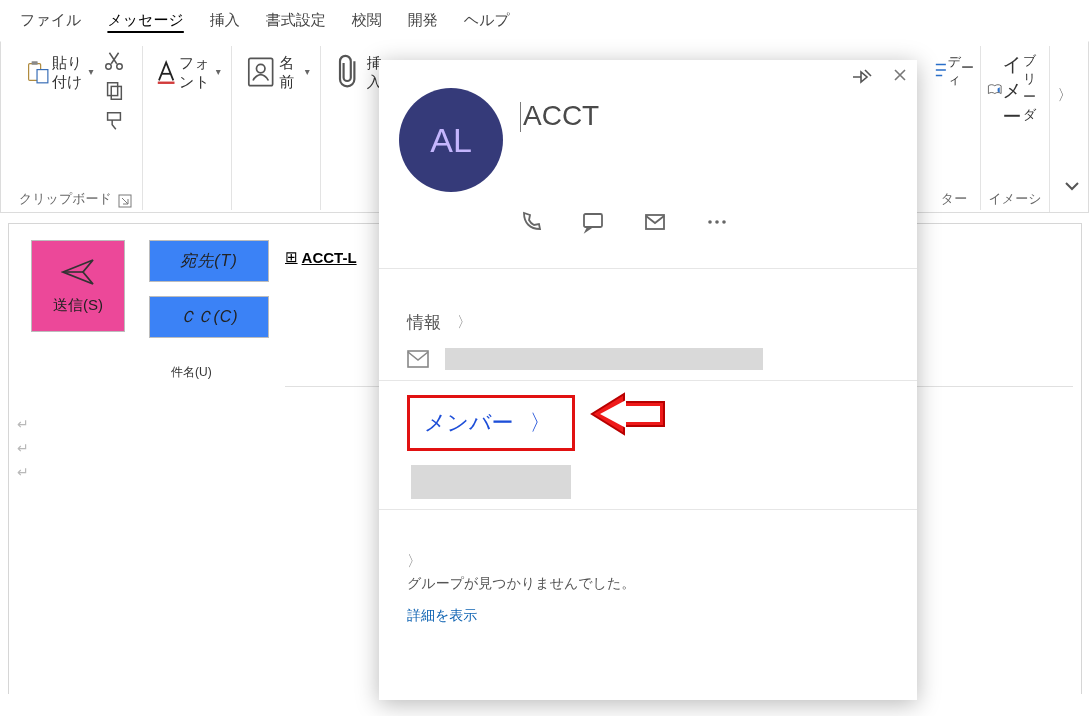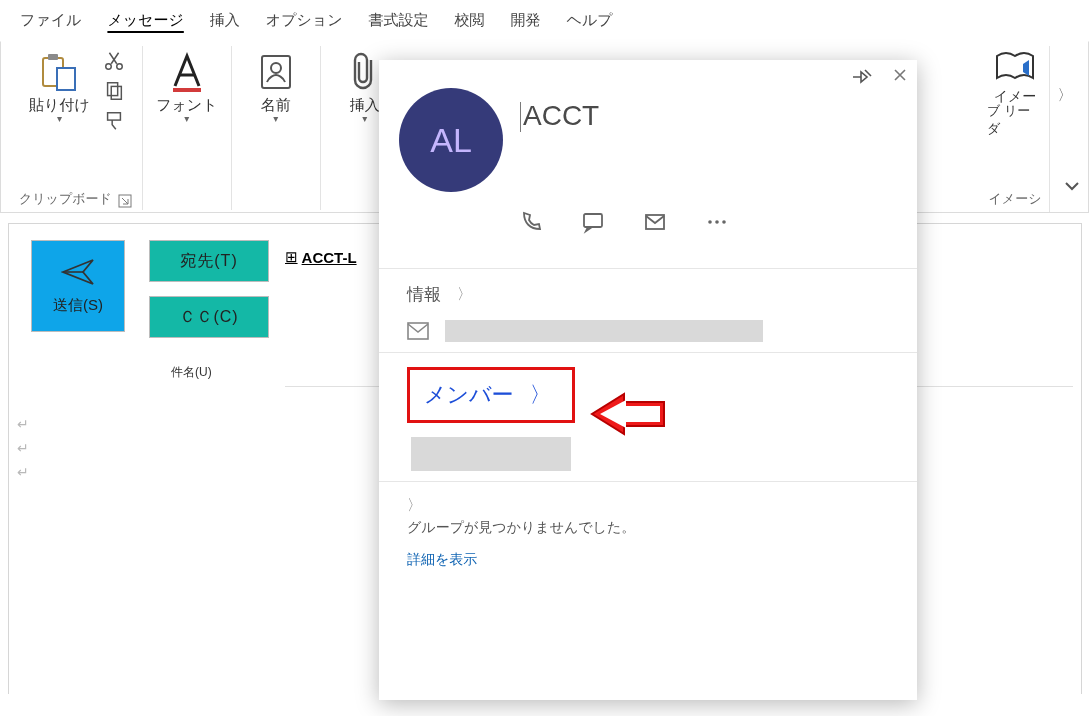--- a/index.html
+++ b/index.html
@@ -9,76 +9,75 @@
 .tabs{height:40px;display:flex;align-items:center;padding:0 8px;gap:2px;}
 .tab{padding:6px 12px;color:#444;cursor:default;}
 .tab.active{text-decoration:underline;text-underline-offset:6px;text-decoration-thickness:2px;color:#000;}
 
 
 .ribbon{position:relative;height:166px;border-top:1px solid transparent;}
 .ribbon-inner{height:166px;padding:4px 8px 0 8px;display:flex;border:1px solid #dcdcdc;border-top-color:#fff;background:#fff;}
 .group{display:flex;flex-direction:column;align-items:center;justify-content:space-between;border-right:1px solid #e3e3e3;padding:4px 10px 2px 10px;height:158px;}
 .group-row{display:flex;align-items:flex-start;gap:6px;}
 .group-caption{font-size:13px;color:#666;display:flex;align-items:flex-end;gap:6px;}
-.ctl{display:flex;flex-direction:column;align-items:center;width:68px;}
+.ctl{display:flex;flex-direction:row;align-items:center;width:68px;}
 .ctl .lab{font-size:15px;color:#333;margin-top:2px;}
 .ctl .caret{font-size:10px;color:#666;margin-top:-2px;}
 svg{display:block;}
 .mini-col{display:flex;flex-direction:column;gap:8px;margin-left:4px;}
 .mini-ico{width:22px;height:22px;}
 .launcher{width:14px;height:14px;}
 
 .group.tight{padding-left:6px;padding-right:6px;}
 .ribbon-expand{position:absolute;right:4px;bottom:8px;width:26px;height:26px;display:flex;align-items:center;justify-content:center;}
 
 
 .compose{position:relative;margin:16px 0 0 8px;border:1px solid #d6d6d6;border-bottom:none;height:470px;width:1072px;}
-.send-btn{position:absolute;left:22px;top:16px;width:92px;height:90px;border:1px solid #bcbcbc;display:flex;flex-direction:column;align-items:center;justify-content:center;gap:10px;background:#0ea5e9;}
-.addr-btn{position:absolute;width:118px;height:40px;border:1px solid #bcbcbc;display:flex;align-items:center;justify-content:center;background:#14b8a6;font-size:16px;letter-spacing:1px;}
+.send-btn{position:absolute;left:22px;top:16px;width:92px;height:90px;border:1px solid #bcbcbc;display:flex;flex-direction:column;align-items:center;justify-content:center;gap:10px;background:#ec4899;}
+.addr-btn{position:absolute;width:118px;height:40px;border:1px solid #bcbcbc;display:flex;align-items:center;justify-content:center;background:#3b82f6;font-size:16px;letter-spacing:1px;font-style:italic;}
 .addr-to{left:140px;top:16px;}
 .addr-cc{left:140px;top:72px;}
 .to-chip{position:absolute;left:276px;top:24px;font-size:15px;color:#000;text-decoration:underline;font-weight:600;display:flex;align-items:center;gap:4px;}
 .subject-lab{position:absolute;left:162px;top:140px;font-size:12px;color:#333;}
 .subject-line{position:absolute;left:276px;right:8px;top:112px;border-bottom:1px solid #e0e0e0;}
 .body-area{position:absolute;left:8px;right:8px;top:188px;bottom:0;}
 .para-mark{color:#b9b9b9;font-size:14px;line-height:24px;}
 
 
 .card{position:absolute;left:379px;top:60px;width:538px;height:640px;background:#fff;box-shadow:0 4px 22px rgba(0,0,0,.28);}
 .card-head{position:relative;height:160px;}
 .pin{position:absolute;right:44px;top:8px;}
 .close{position:absolute;right:10px;top:8px;}
 .avatar{position:absolute;left:20px;top:28px;width:104px;height:104px;border-radius:50%;background:#353a79;display:flex;align-items:center;justify-content:center;color:#c4b5fd;font-size:34px;font-weight:500;}
 .cname{position:absolute;left:144px;top:40px;font-size:28px;color:#4a4a4a;}
 .cname:before{content:"";position:absolute;left:-3px;top:2px;width:1px;height:30px;background:#7a7a7a;}
 .actions{position:absolute;left:140px;top:150px;display:flex;gap:38px;align-items:center;}
 .hr{height:1px;background:#e6e6e6;margin:0;}
 .section{padding:14px 28px 10px 28px;}
-.sec-title{display:flex;align-items:center;gap:16px;font-size:17px;color:#555;}
+.sec-title{display:flex;align-items:center;gap:16px;font-size:17px;color:#555;margin-top:28px;}
 .sec-title .chev{color:#888;font-size:15px;}
 .mail-row{display:flex;align-items:center;gap:16px;margin-top:14px;}
 .mail-blank{width:318px;height:22px;background:#d9d9d9;}
 .member-box{border:3px solid #e11111;display:inline-flex;align-items:center;gap:16px;padding:10px 20px 10px 14px;font-size:22px;color:#1d4ed8;}
 .member-blank{width:160px;height:34px;background:#d9d9d9;margin-top:14px;margin-left:4px;}
 .group-msg{font-size:14px;color:#555;margin-top:4px;}
 .link{color:#1064b3;font-size:14px;margin-top:14px;display:inline-block;}
 
 
 .arrow{position:absolute;left:586px;top:390px;}
 </style>
 </head>
 <body>
 
 <div class="app">
 
   <div class="tabs">
     <div class="tab">ファイル</div>
     <div class="tab active">メッセージ</div>
     <div class="tab">挿入</div>
-    <div class="tab">オプション</div>
     <div class="tab">書式設定</div>
     <div class="tab">校閲</div>
     <div class="tab">開発</div>
     <div class="tab">ヘルプ</div>
   </div>
 
   <div class="ribbon">
     <div class="ribbon-inner">
 
       <div class="group">
@@ -149,28 +148,40 @@
             <path d="M26 10v20a8 8 0 0 1-16 0V10a6 6 0 0 1 12 0v18a4 4 0 0 1-8 0V12" fill="none" stroke="#555" stroke-width="2.4"></path>
           </svg>
           <div class="lab">挿入</div>
           <div class="caret">▾</div>
         </div>
         <div class="group-caption">&nbsp;</div>
       </div>
 
       <div style="flex:1"></div>
 
+      <div class="group tight">
+        <div class="ctl" style="width:40px;">
+          <svg width="30" height="40" viewBox="0 0 30 40">
+              <path d="M4 8h22M4 20h22M4 32h14" stroke="#2a6fc9" stroke-width="3"></path>
+            </svg>
+          <div class="lab" style="font-size:13px;">ディ</div>
+          <div class="lab" style="font-size:13px;margin-top:-4px;">ー</div>
+        </div>
+        <div class="group-caption">
+            <span>ター</span>
+          </div>
+      </div>
 
       <div class="group tight" style="border-right:none;">
         <div class="ctl" style="width:56px;">
           <svg width="44" height="36" viewBox="0 0 44 36">
             <path d="M4 6c6-4 12-4 18 0 6-4 12-4 18 0v22c-6-4-12-4-18 0-6-4-12-4-18 0z" fill="none" stroke="#333" stroke-width="2"></path>
             <path d="M30 14l6-4v16l-6-4z" fill="#2a6fc9"></path>
           </svg>
-          <div class="lab" style="font-size:14px;">イメー</div>
+          <div class="lab" style="font-size:19px;">イメー</div>
           <div class="lab" style="font-size:13px;margin-top:-4px;">ブ リーダ</div>
         </div>
         <div class="group-caption">
             <span>イメーシ</span>
           </div>
       </div>
 
       <div style="width:30px;border-left:1px solid #e3e3e3;display:flex;align-items:flex-start;justify-content:center;padding-top:40px;">
         <span style="color:#666;">〉</span>
       </div>

